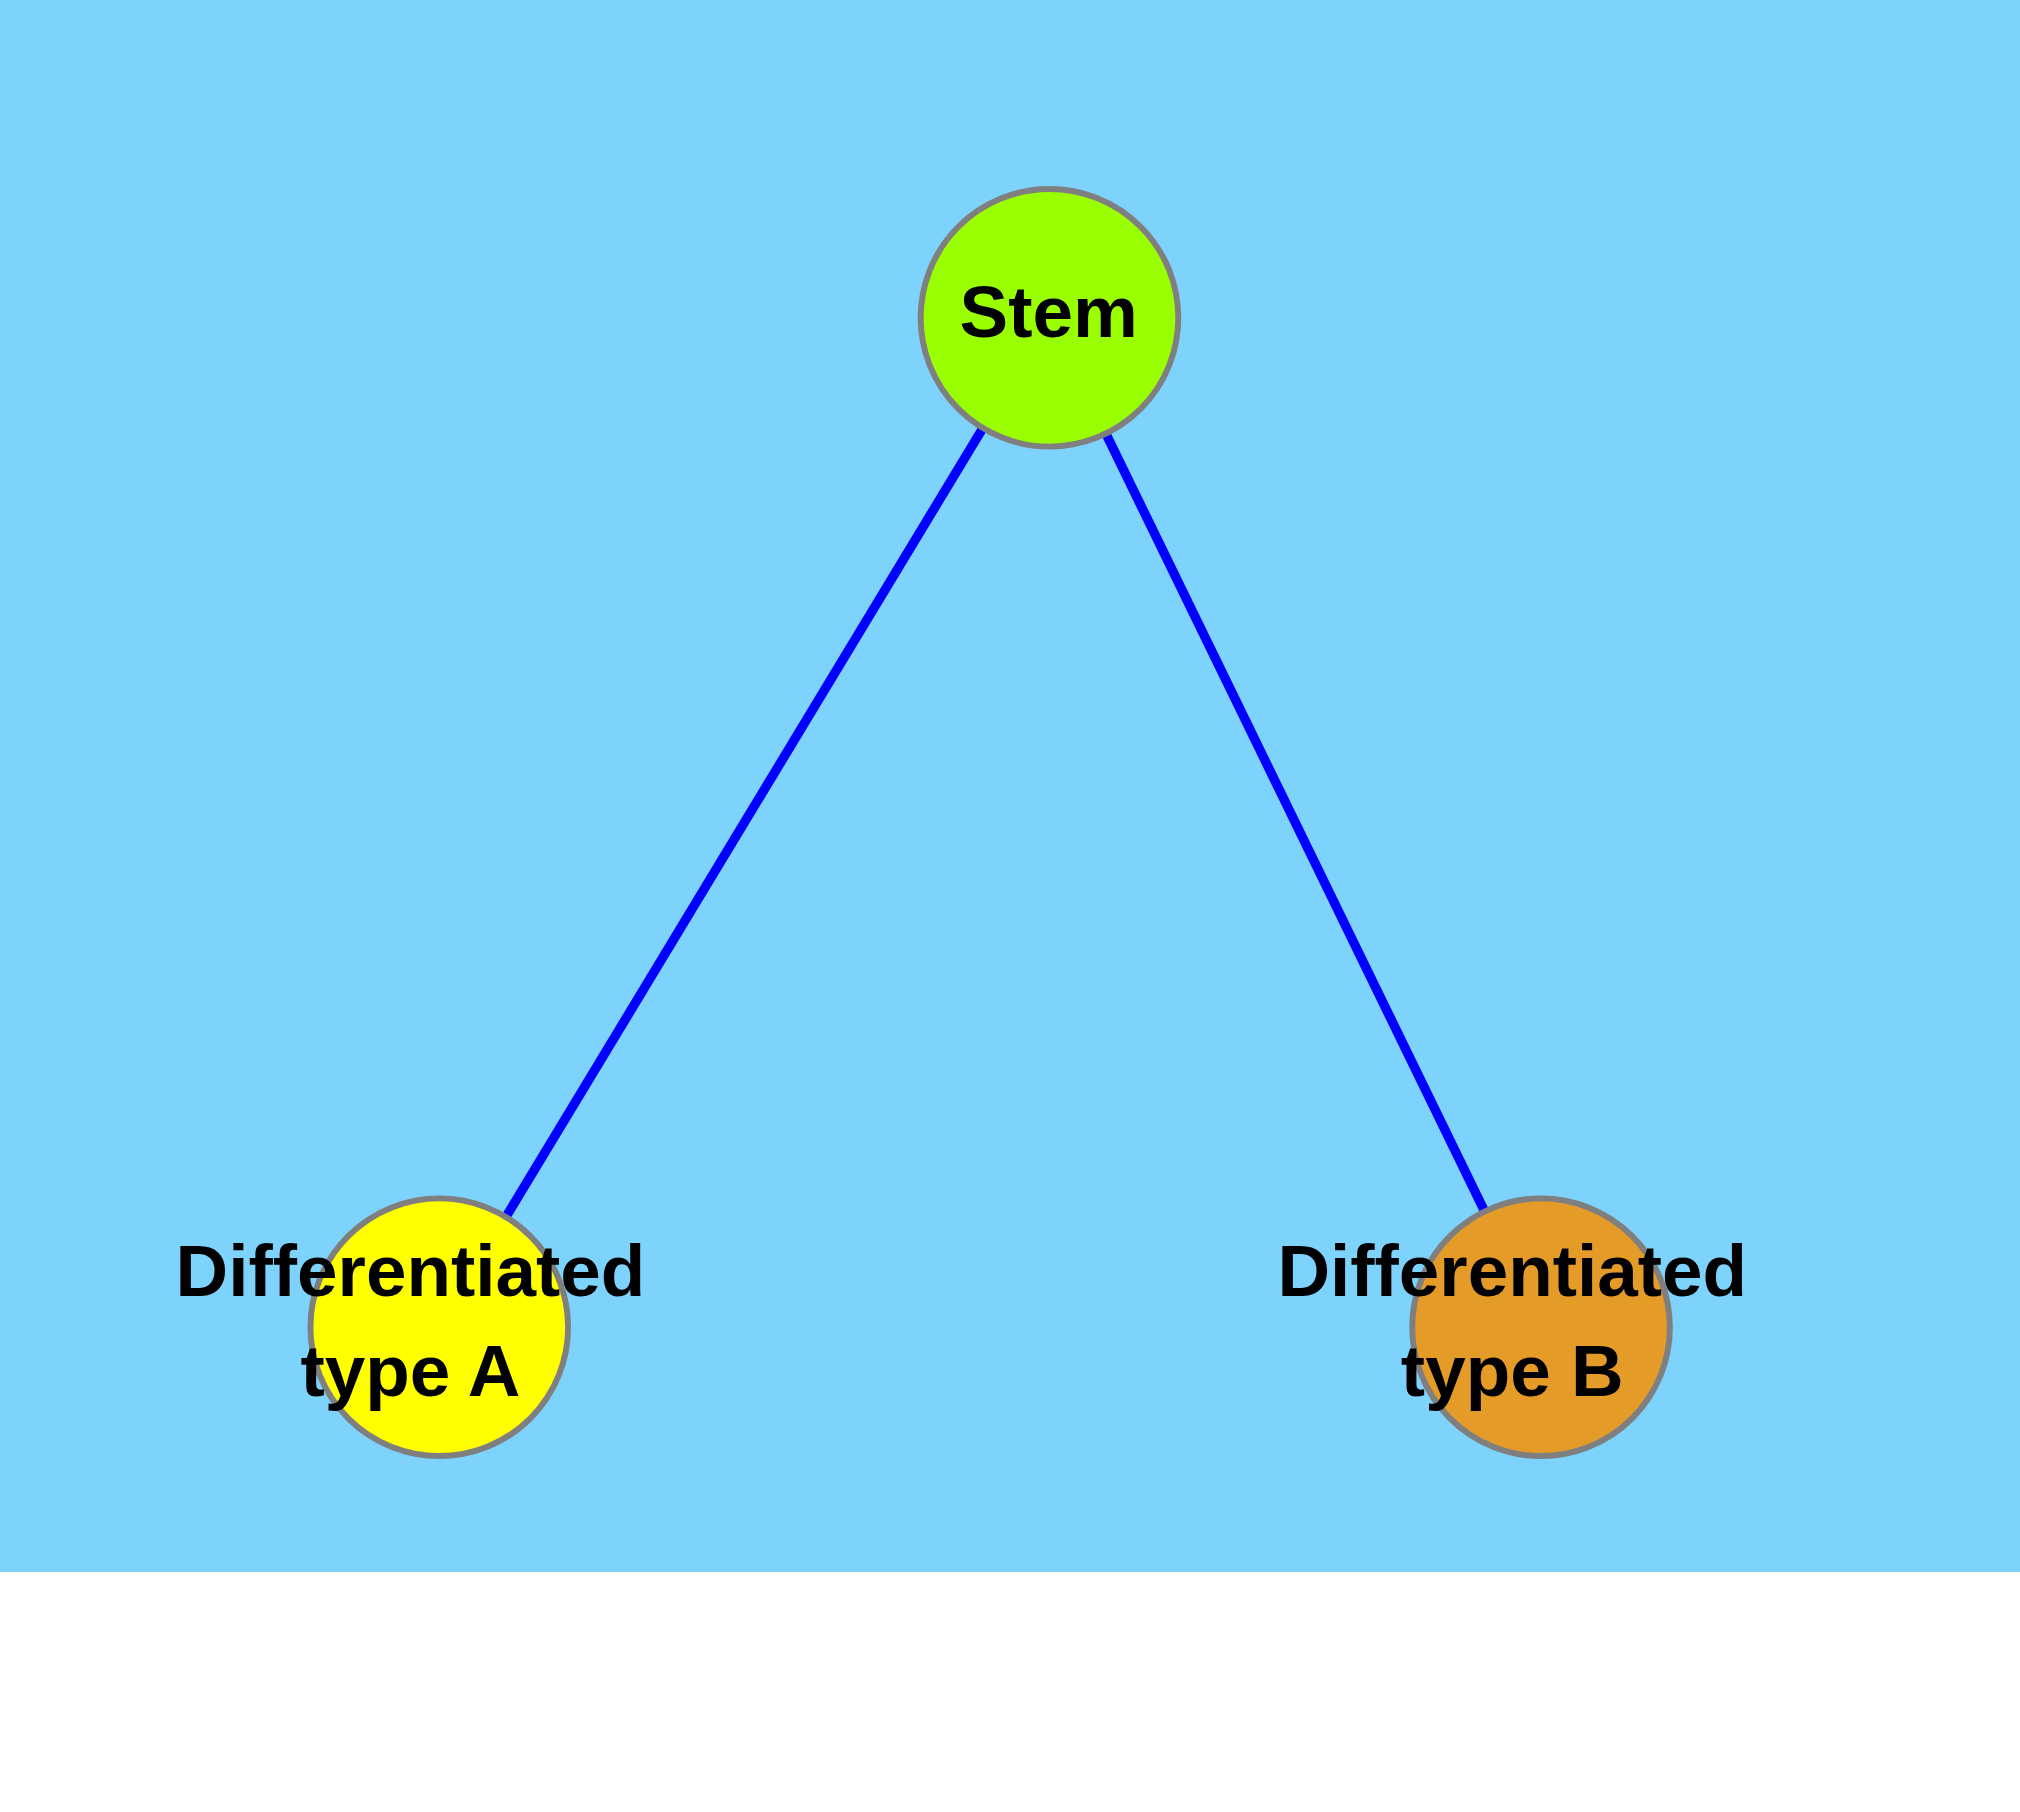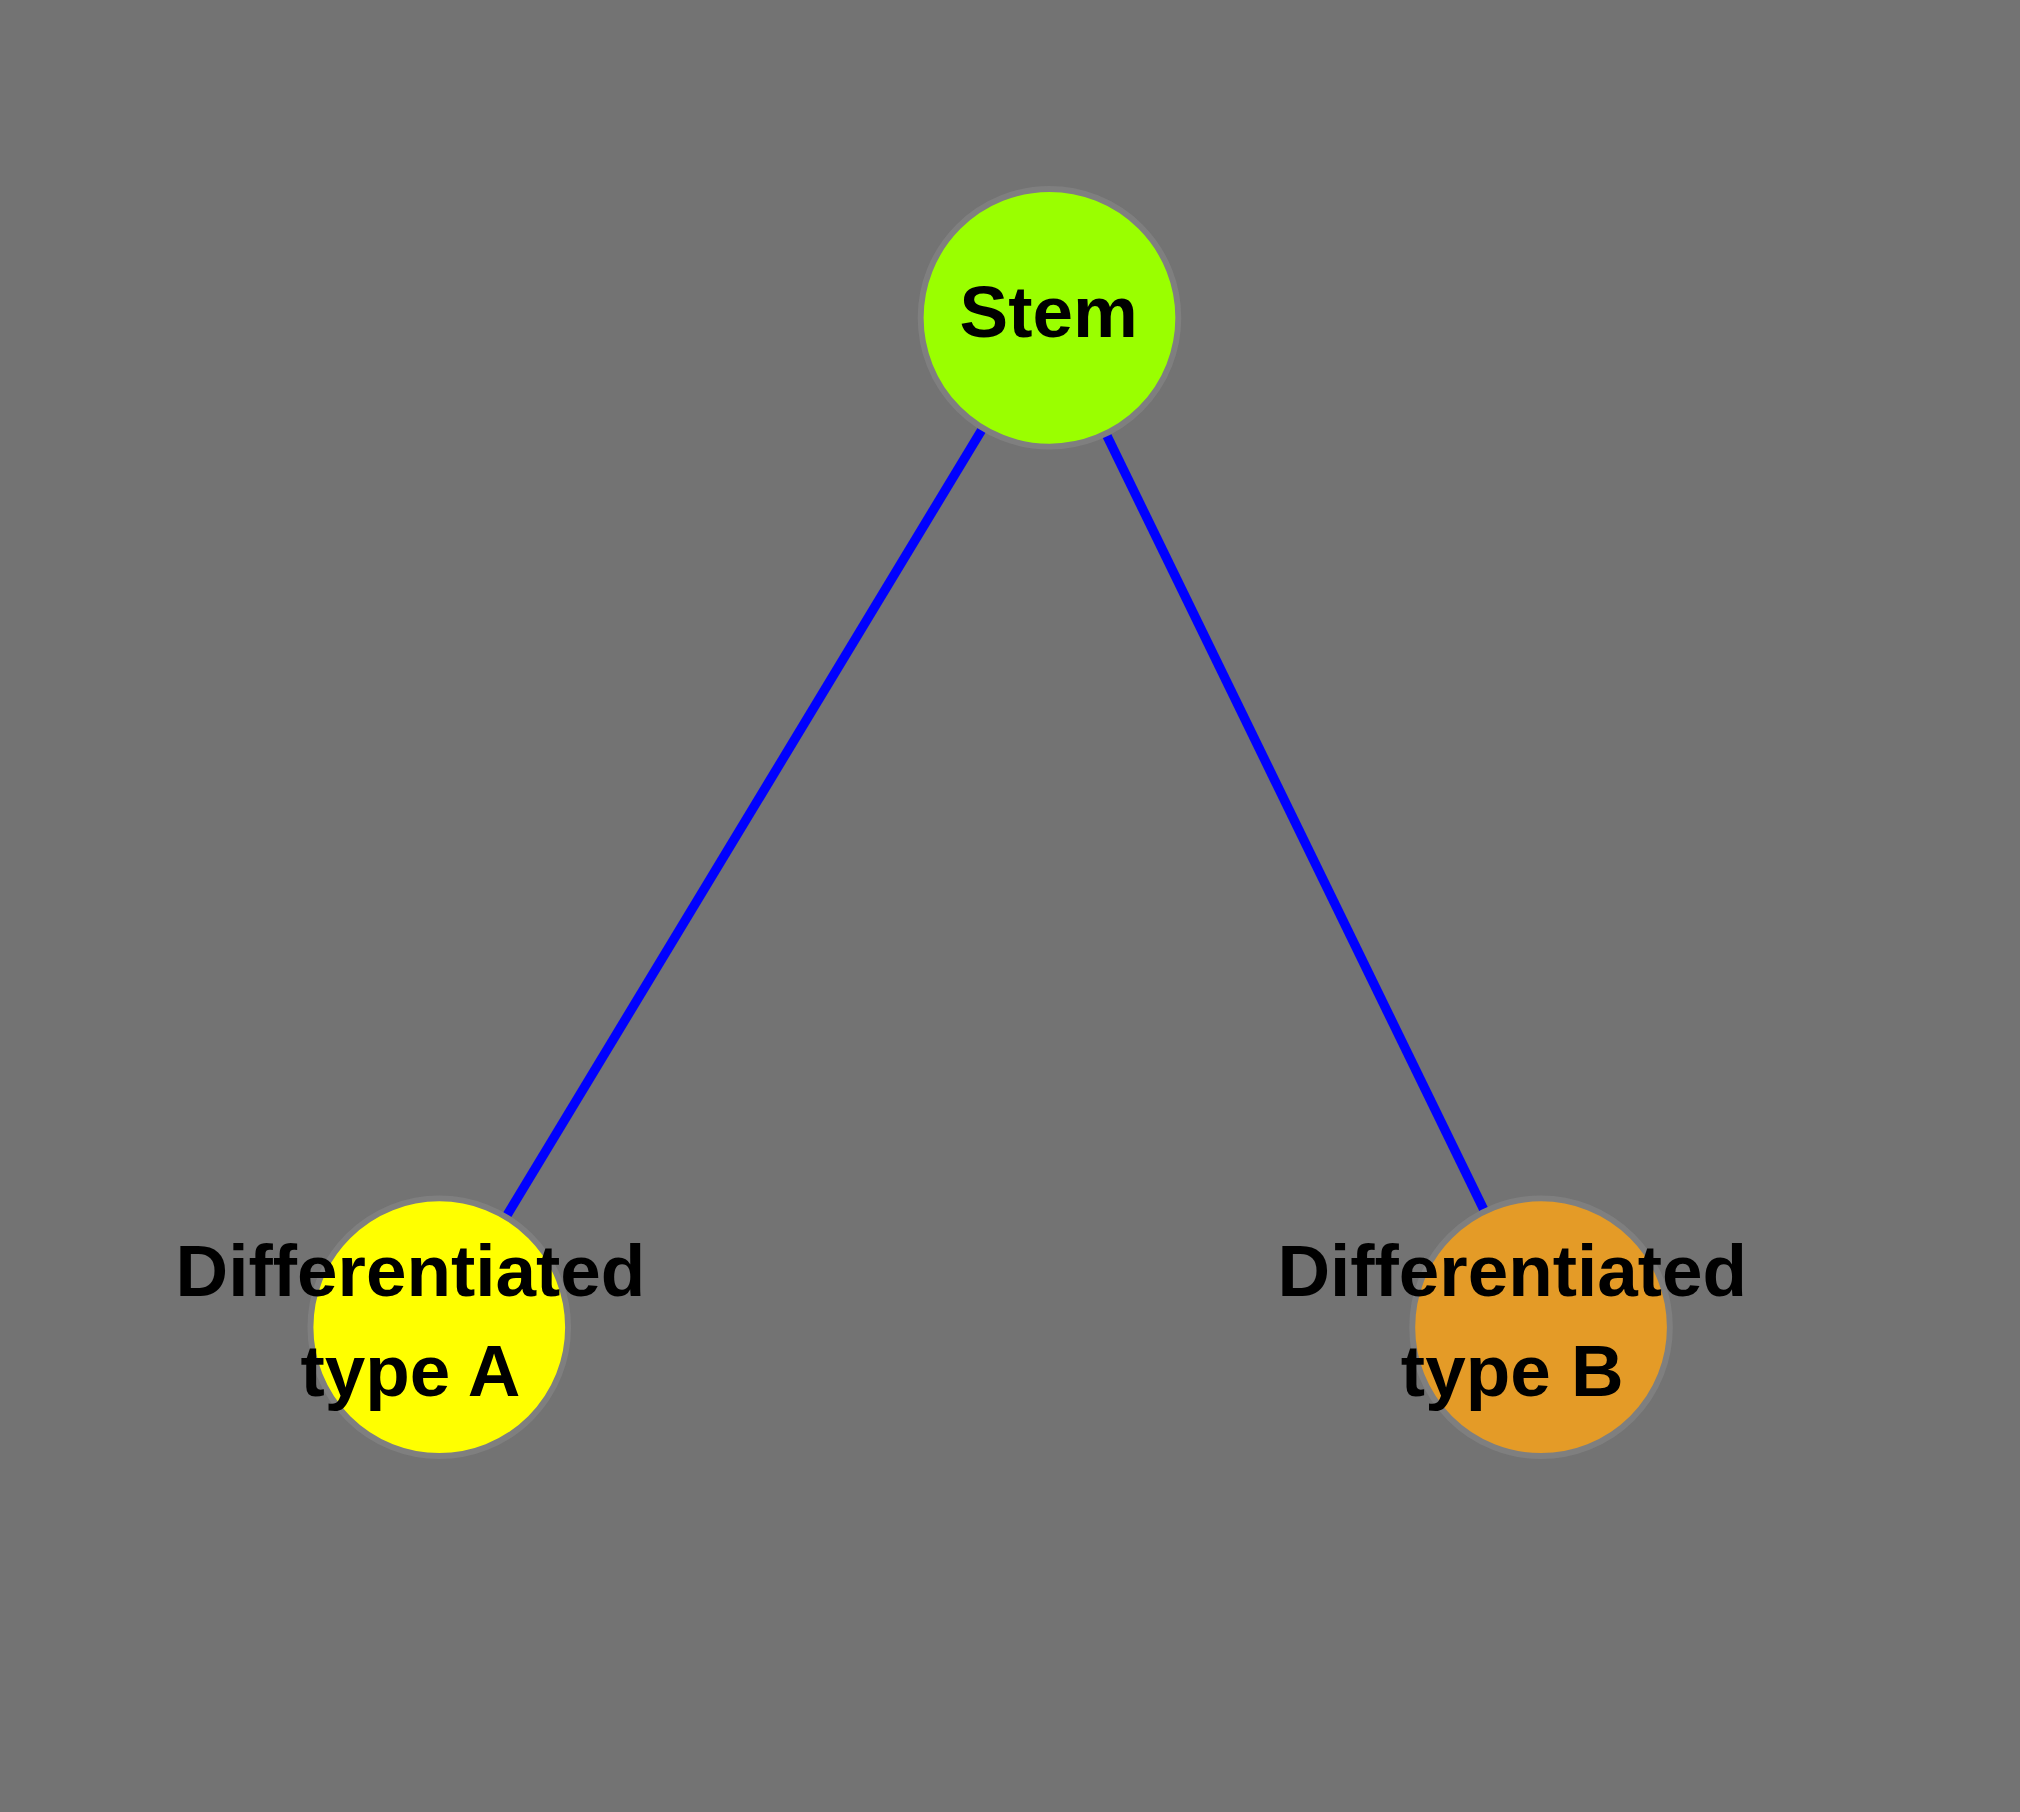--- a/index.html
+++ b/index.html
@@ -38,21 +38,21 @@
     font-weight: bold;
     fill: #000000;
     text-anchor: middle;
     dominant-baseline: middle;
   }
   .node-label-lg { font-size: 86px; }
 </style>
 </head>
 <body>
 
-<div id="canvas" style="width: 2021px; height: 1812px; background: #737373;">
+<div id="canvas" style="width: 2021px; height: 1572px; background: #7dd3fc;">
   <svg id="graph-svg" viewBox="0 0 2384 2138">
     <g id="edges-group">
         <line class="edge-line" x1="1238" y1="375" x2="518" y2="1566" stroke="#0000ff" stroke-width="11"></line>
         <line class="edge-line" x1="1238" y1="375" x2="1818" y2="1566" stroke="#0000ff" stroke-width="11"></line>
       </g>
     <g id="nodes-group">
         <g>
           <circle class="node-circle" cx="1238" cy="375" r="152" fill="#9aff00" stroke="#7f7f7f" stroke-width="7"></circle>
           <text class="node-label node-label-lg" x="1237" y="375"><tspan x="1237" dy="0">Stem</tspan></text>
         </g>

